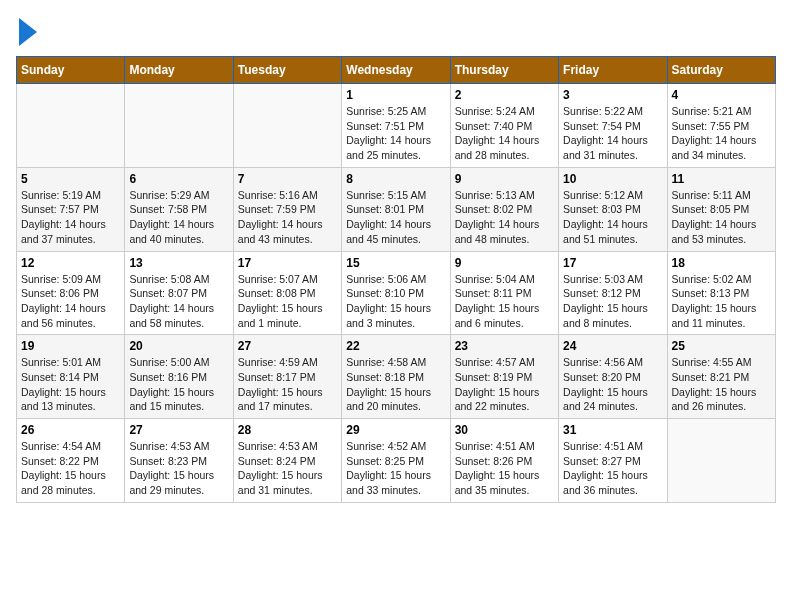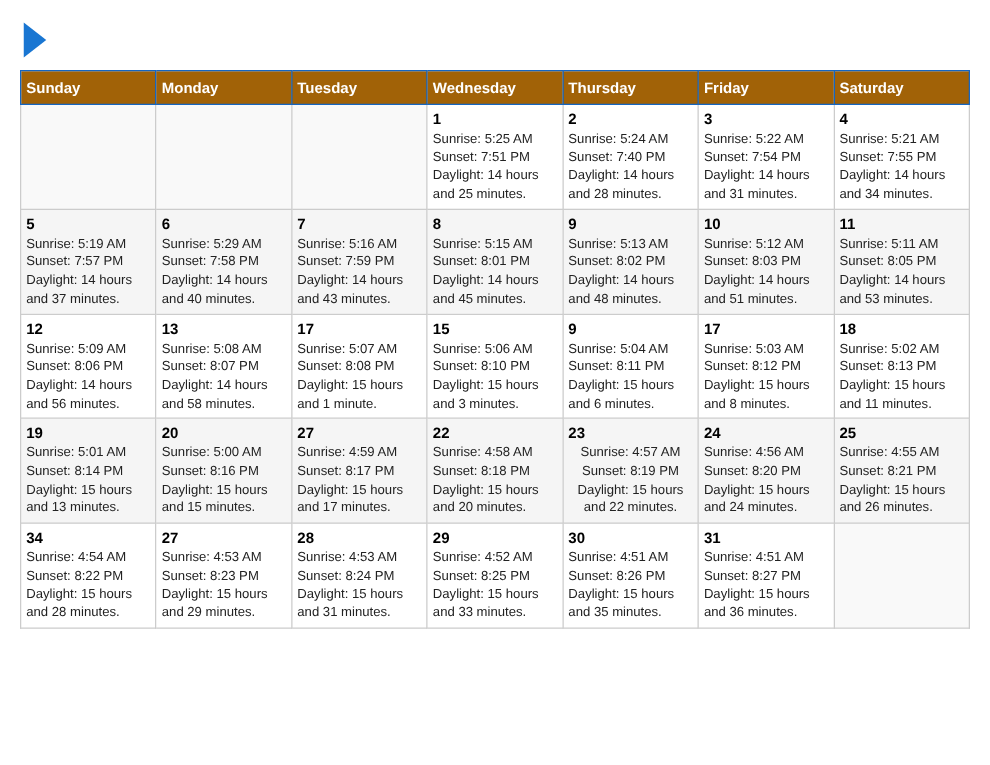--- a/index.html
+++ b/index.html
@@ -257,40 +257,40 @@
 Daylight: 15 hours and 17 minutes.</div>
         </td>
         <td>
           <span class="day-number">22</span>
           <div class="day-info" style="white-space: pre-line;">Sunrise: 4:58 AM
 Sunset: 8:18 PM
 Daylight: 15 hours and 20 minutes.</div>
         </td>
         <td>
           <span class="day-number">23</span>
-          <div class="day-info" style="white-space: pre-line; text-align: center;">Sunrise: 4:57 AM
+          <div class="day-info" style="white-space: pre-line;">Sunrise: 4:57 AM
 Sunset: 8:19 PM
 Daylight: 15 hours and 22 minutes.</div>
         </td>
         <td>
           <span class="day-number">24</span>
           <div class="day-info" style="white-space: pre-line;">Sunrise: 4:56 AM
 Sunset: 8:20 PM
 Daylight: 15 hours and 24 minutes.</div>
         </td>
         <td>
           <span class="day-number">25</span>
           <div class="day-info" style="white-space: pre-line;">Sunrise: 4:55 AM
 Sunset: 8:21 PM
 Daylight: 15 hours and 26 minutes.</div>
         </td>
       </tr>
       <tr>
         <td>
-          <span class="day-number">34</span>
+          <span class="day-number">26</span>
           <div class="day-info" style="white-space: pre-line;">Sunrise: 4:54 AM
 Sunset: 8:22 PM
 Daylight: 15 hours and 28 minutes.</div>
         </td>
         <td>
           <span class="day-number">27</span>
           <div class="day-info" style="white-space: pre-line;">Sunrise: 4:53 AM
 Sunset: 8:23 PM
 Daylight: 15 hours and 29 minutes.</div>
         </td>

